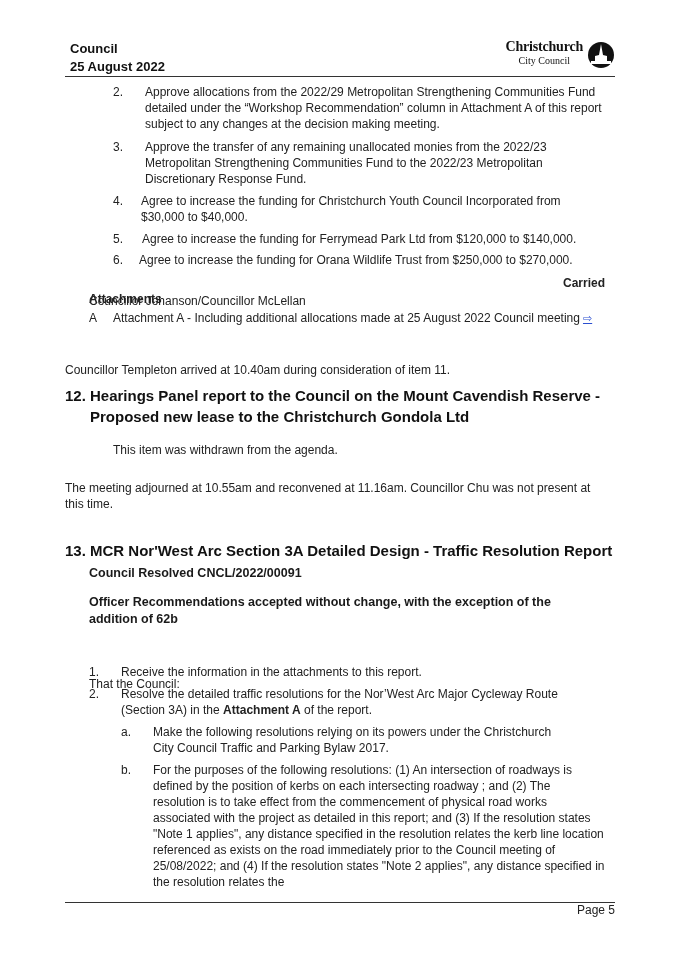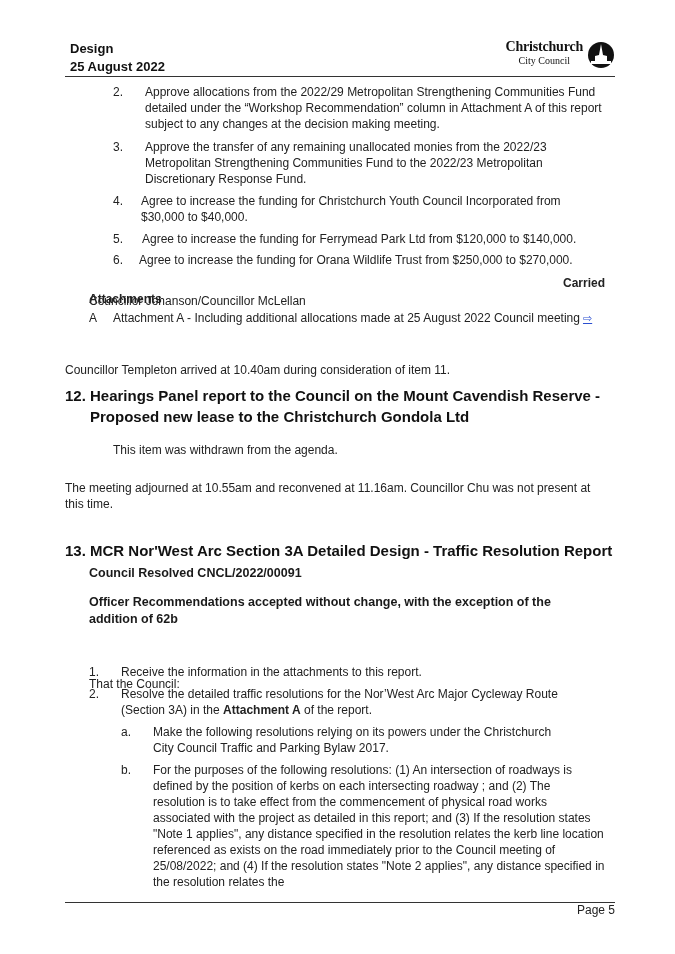--- a/index.html
+++ b/index.html
@@ -22,21 +22,21 @@
   .body { position:absolute; }
   .h2 { font-weight:bold; font-size:15px; line-height:21px; color:#111; }
   .bold { font-weight:bold; }
   .carried { font-weight:bold; }
   .link-icon { color:#2a4fd0; text-decoration:underline; margin-left:3px; font-size:11px; }
 </style>
 </head>
 <body>
 
 <div class="abs hdr-left">
-  <div>Design</div>
+  <div>Council</div>
   <div>25 August 2022</div>
 </div>
 <div class="abs logo">
   <div class="logo-text">
     <div class="logo-line1">Christchurch</div>
     <div class="logo-line2">City Council</div>
   </div>
   <svg class="logo-mark" viewBox="0 0 28 28">
     <circle cx="14" cy="14" r="13" fill="#111"></circle>
     <path d="M14 3 L16 14 L20 15 L20 20 L8 20 L8 15 L12 14 Z" fill="#fff"></path>

